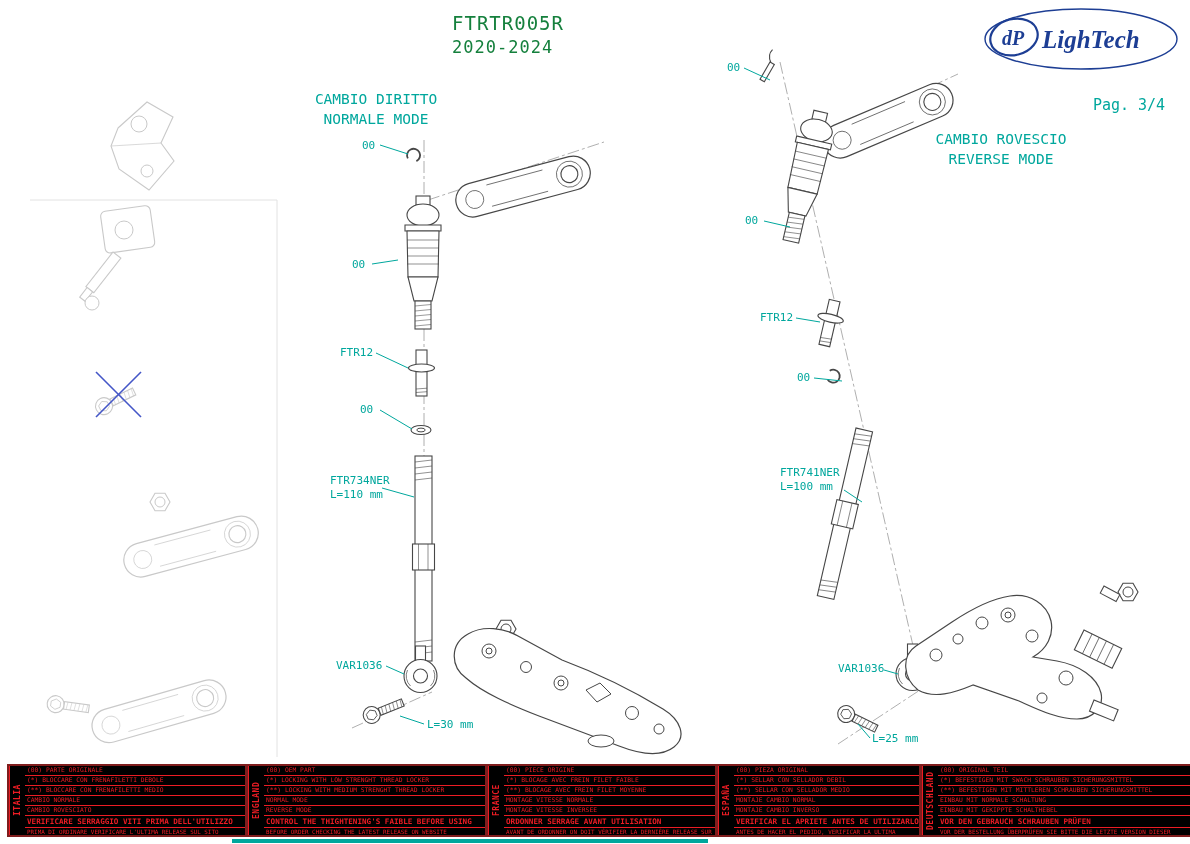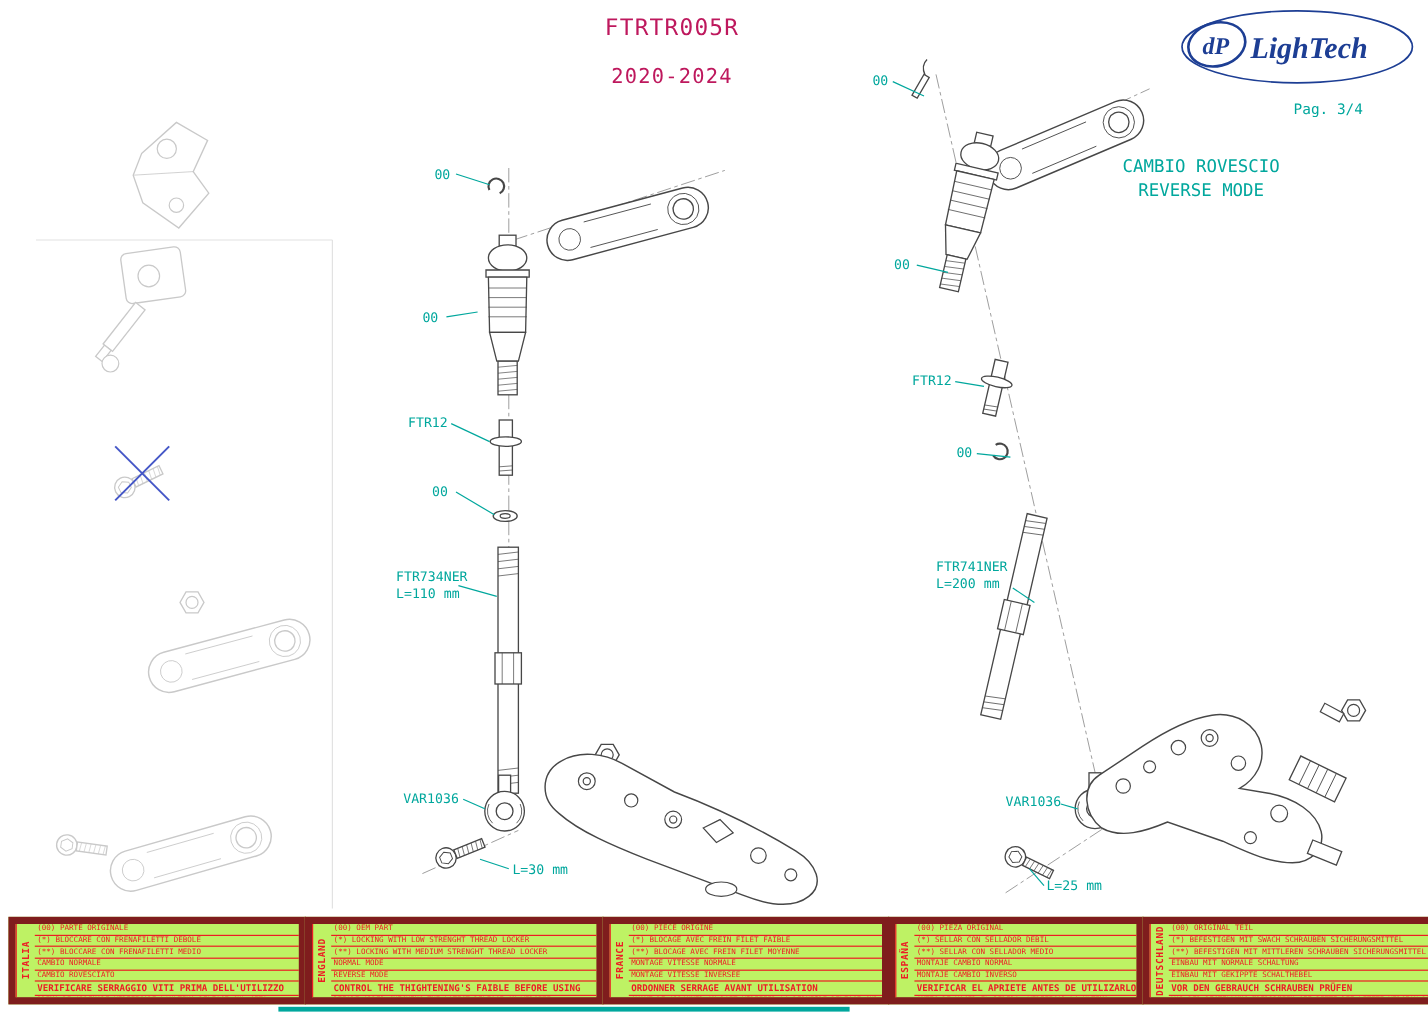--- a/index.html
+++ b/index.html
@@ -1,36 +1,36 @@
 <!DOCTYPE html>
 <html><head>
 <meta charset="utf-8">
 <style>
   html,body{margin:0;padding:0}
   body{width:1190px;height:844px;position:relative;background:#fff;overflow:hidden;
        font-family:"DejaVu Sans Mono",monospace}
   .page{position:absolute;inset:0}
 
-  .part-head{position:absolute;left:452px;top:12px;width:216px;text-align:center;color:#be185d}
+  .part-head{position:absolute;left:452px;top:12px;width:216px;text-align:left;color:#15803d}
   .part-number{font-size:19px;letter-spacing:1px}
-  .part-years{font-size:17px;letter-spacing:1px;margin-top:20px}
+  .part-years{font-size:17px;letter-spacing:1px;margin-top:3px}
   .logo{position:absolute;left:982px;top:6px}
-  .page-num{position:absolute;left:1078px;top:84px;width:102px;text-align:left;color:#00A79D;font-size:12px}
+  .page-num{position:absolute;left:1078px;top:96px;width:102px;text-align:center;color:#00A79D;font-size:15px}
 
   .section-title{position:absolute;color:#00A79D;font-size:14.5px;line-height:1.35;text-align:center;white-space:nowrap}
   .dlabel{position:absolute;color:#00A79D;font-size:11px;line-height:1.3;white-space:nowrap}
 
   .diagram{position:absolute;left:0;top:0}
   .axis{stroke:#9a9a9a;stroke-width:0.8;stroke-dasharray:12 3 3 3;fill:none}
   .leader{stroke:#00A79D;stroke-width:1;fill:none}
   .dark{color:#474747}
   .faded{color:#c9c9c9}
 
   .footer{position:absolute;left:7px;top:764px;height:73px;display:flex}
-  .lang-block{display:flex;border:6px solid #7f1d1d;background:#bef264;margin-left:-1px}
+  .lang-block{display:flex;border:2px solid #7f1d1d;background:#000000;margin-left:-1px}
   .lang-block:first-child{margin-left:0}
   .lang-name{width:15px;border-right:1px solid #ED1C24;writing-mode:vertical-rl;transform:rotate(180deg);
              display:flex;align-items:center;justify-content:center;font-size:8px;font-weight:bold;
              color:#ED1C24;letter-spacing:0.5px}
   .lang-rows{flex:1;display:flex;flex-direction:column;min-width:0}
   .lrow{border-bottom:1px solid #ED1C24;color:#ED1C24;font-size:6.3px;line-height:1;height:9px;
         display:flex;align-items:center;padding:0 2px;white-space:nowrap;overflow:hidden}
   .lrow.warn{font-size:7.6px;font-weight:bold;height:11px}
   .lrow.note{font-size:5.9px;line-height:1.25;height:auto;flex:1;border-bottom:none;white-space:normal;
              align-items:flex-start;padding-top:1px;overflow:hidden}
@@ -48,20 +48,24 @@
 
   <svg class="logo" width="198" height="66" viewBox="0 0 198 66">
     <ellipse cx="99" cy="33" rx="96" ry="30" fill="none" stroke="#1D3E94" stroke-width="1.4"></ellipse>
     <ellipse cx="32" cy="31" rx="24" ry="18" fill="none" stroke="#1D3E94" stroke-width="2.2" transform="rotate(-14 32 31)"></ellipse>
     <text x="20" y="39" font-size="20" font-style="italic" font-weight="bold" fill="#1D3E94" font-family="&quot;Liberation Serif&quot;,serif">dP</text>
     <text x="60" y="42" font-size="25" font-style="italic" font-weight="bold" fill="#1D3E94" font-family="&quot;Liberation Serif&quot;,serif">LighTech</text>
   </svg>
 
   <div class="page-num">Pag. 3/4</div>
 
+  <div class="section-title" style="left:304px;top:90px;width:144px">
+    <div>CAMBIO DIRITTO</div>
+    <div>NORMALE MODE</div>
+  </div>
   <div class="section-title" style="left:925px;top:130px;width:152px">
     <div>CAMBIO ROVESCIO</div>
     <div>REVERSE MODE</div>
   </div>
 
   <svg class="diagram" width="1190" height="762" viewBox="0 0 1190 762">
     <defs>
       <g id="actuator">
         <rect x="18" y="0" width="14" height="9" fill="#fff" stroke="currentColor" stroke-width="1.1"></rect>
         <ellipse cx="25" cy="19" rx="16" ry="11" fill="#fff" stroke="currentColor" stroke-width="1.1"></ellipse>
@@ -286,21 +290,21 @@
   </div>
   <div class="dlabel" style="left:336px;top:659px">VAR1036</div>
   <div class="dlabel" style="left:427px;top:718px">L=30 mm</div>
 
   <div class="dlabel" style="left:727px;top:61px">00</div>
   <div class="dlabel" style="left:745px;top:214px">00</div>
   <div class="dlabel" style="left:760px;top:311px">FTR12</div>
   <div class="dlabel" style="left:797px;top:371px">00</div>
   <div class="dlabel" style="left:780px;top:466px">
     <div>FTR741NER</div>
-    <div>L=200 mm</div>
+    <div>L=100 mm</div>
   </div>
   <div class="dlabel" style="left:838px;top:662px">VAR1036</div>
   <div class="dlabel" style="left:872px;top:732px">L=25 mm</div>
 
   <div class="footer">
 
     <div class="lang-block" style="width:236px">
       <div class="lang-name">ITALIA</div>
       <div class="lang-rows">
         <div class="lrow">(00) PARTE ORIGINALE</div>

